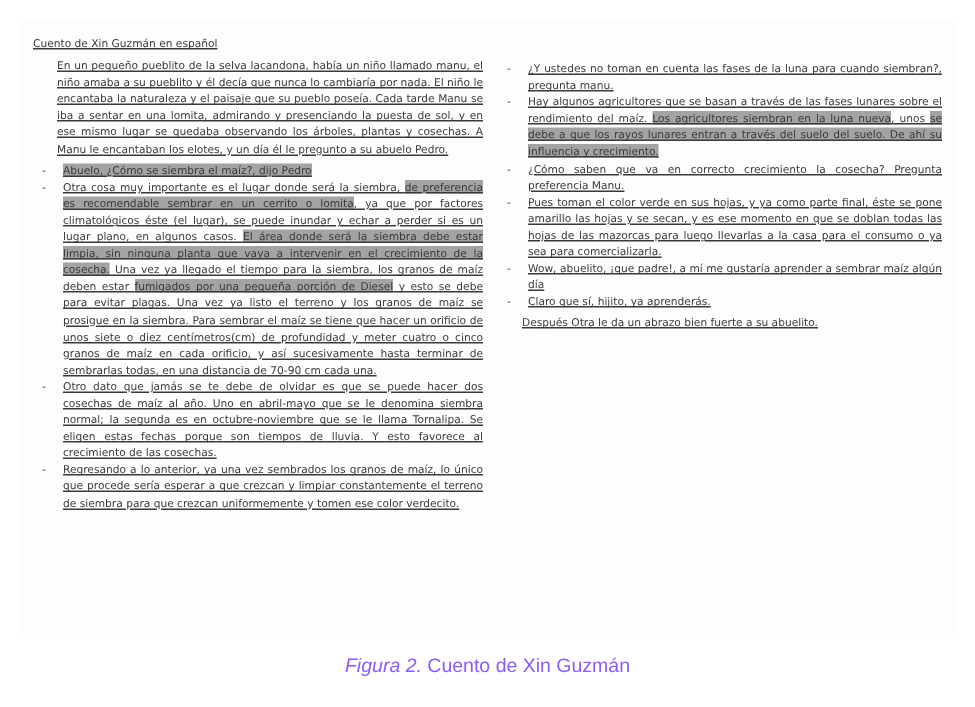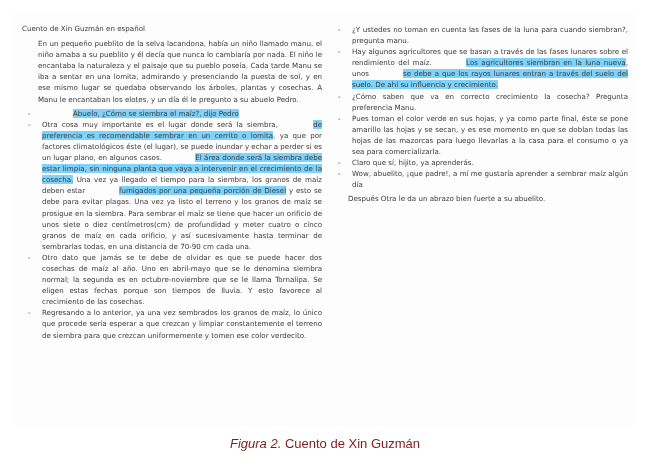--- a/index.html
+++ b/index.html
@@ -2,33 +2,33 @@
 <html><head>
 <meta charset="utf-8">
 <style>
   html, body { margin: 0; padding: 0; background: #ffffff; }
   body { width: 650px; height: 471px; position: relative; overflow: hidden;
          font-family: "DejaVu Sans", sans-serif; color: #333; }
   .scan {
     position: absolute; left: 14px; top: 14px; width: 622px; height: 410px;
     background: #fdfdfd; box-shadow: 0 0 1px #eee;
   }
-  .col { position: absolute; top: 0; font-size: 7.1px; line-height: 11.1px; color: #3a3a3a; }
+  .col { position: absolute; top: 0; font-size: 7.1px; line-height: 11.1px; color: #3a3a3a; text-decoration: underline; }
   .col.left { left: 8px; width: 300px; }
-  .col.right { left: 318px; width: 296px; top: 10px; }
+  .col.right { left: 318px; width: 296px; top: 26px; }
   .title { margin: 0 0 4px 0; font-size: 7.1px; padding-top: 9px; }
   p { margin: 0 0 3px 16px; text-align: justify; }
   ul.dialog { list-style: none; margin: 0 0 3px 0; padding: 0; }
   ul.dialog li { position: relative; padding-left: 20px; text-align: justify; }
   ul.dialog li::before { content: "-"; position: absolute; left: 6px; top: 0; }
-  .hl { background: #7dd3fc; margin-left: 31px; }
+  .hl { background: #a3a3a3; }
   .gap { height: 16px; }
   .caption {
     position: absolute; left: 0; width: 650px; top: 436px; text-align: center;
-    font-family: "Liberation Sans", sans-serif; font-size: 13px; color: #7f1d1d;
+    font-family: "Liberation Sans", sans-serif; font-size: 13px; color: #8b5cf6;
   }
   .caption i { font-style: italic; }
 </style>
 </head>
 <body>
 
 <div class="scan">
   <div class="col left">
     <div class="title">Cuento de Xin Guzmán en español</div>
     <p>En un pequeño pueblito de la selva lacandona, había un niño llamado manu, el niño amaba a su pueblito y él decía que nunca lo cambiaría por nada. El niño le encantaba la naturaleza y el paisaje que su pueblo poseía. Cada tarde Manu se iba a sentar en una lomita, admirando y presenciando la puesta de sol, y en ese mismo lugar se quedaba observando los árboles, plantas y cosechas. A Manu le encantaban los elotes, y un día él le pregunto a su abuelo Pedro.</p>
@@ -39,21 +39,21 @@
       <li>Regresando a lo anterior, ya una vez sembrados los granos de maíz, lo único que procede sería esperar a que crezcan y limpiar constantemente el terreno de siembra para que crezcan uniformemente y tomen ese color verdecito.</li>
     </ul>
   </div>
 
   <div class="col right">
     <ul class="dialog">
       <li>¿Y ustedes no toman en cuenta las fases de la luna para cuando siembran?, pregunta manu.</li>
       <li><span>Hay algunos agricultores que se basan a través de las fases lunares sobre el rendimiento del maíz. </span><span class="hl">Los agricultores siembran en la luna nueva</span><span>, unos </span><span class="hl">se debe a que los rayos lunares entran a través del suelo del suelo. De ahí su influencia y crecimiento.</span></li>
       <li>¿Cómo saben que va en correcto crecimiento la cosecha? Pregunta preferencia Manu.</li>
       <li>Pues toman el color verde en sus hojas, y ya como parte final, éste se pone amarillo las hojas y se secan, y es ese momento en que se doblan todas las hojas de las mazorcas para luego llevarlas a la casa para el consumo o ya sea para comercializarla.</li>
+      <li>Wow, abuelito, ¡que padre!, a mí me gustaría aprender a sembrar maíz algún día</li>
       <li>Claro que sí, hijito, ya aprenderás.</li>
-      <li>Wow, abuelito, ¡que padre!, a mí me gustaría aprender a sembrar maíz algún día</li>
     </ul>
     <p>Después Otra le da un abrazo bien fuerte a su abuelito.</p>
     <div class="gap"></div>
   </div>
 </div>
 
 <div class="caption"><i>Figura 2.</i><span> Cuento de Xin Guzmán</span></div>
 
 </body></html>

